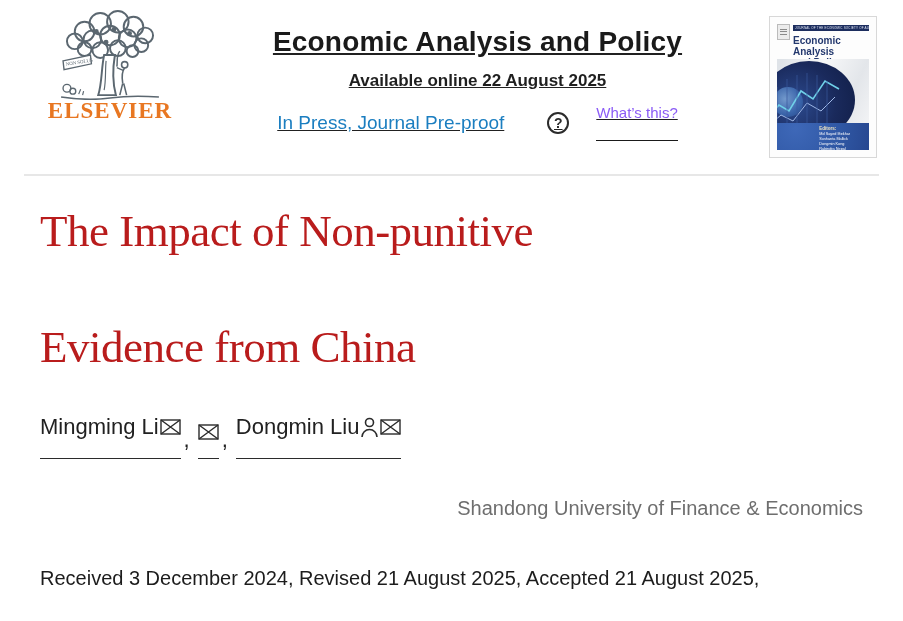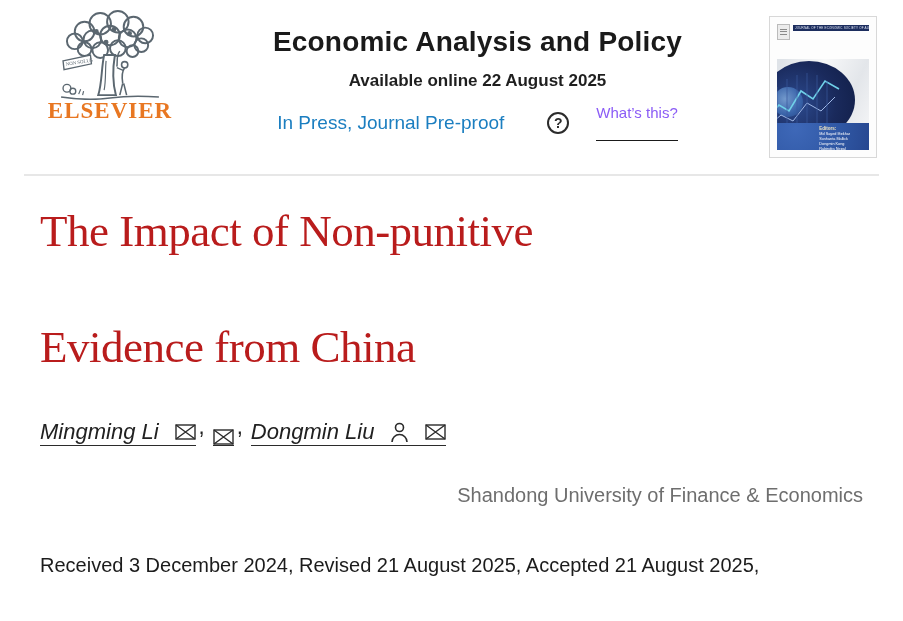--- a/index.html
+++ b/index.html
@@ -6,21 +6,21 @@
   html,body { width:903px; height:621px; overflow:hidden; background:#ffffff;
     font-family:"Liberation Sans", sans-serif; color:#212121; }
 
   
   .header { display:flex; align-items:flex-start; padding:10px 26px 0 34px; }
   .logo-block { width:152px; flex:none; text-align:center; }
   .logo-block svg { display:block; margin:0 auto; }
   .elsevier-word { font-family:"Liberation Serif", serif; font-weight:bold;
     font-size:23px; letter-spacing:1px; color:#e87722; margin-top:-2px; }
 
-  .header-center { flex:1; text-align:center; padding-top:16px; }
+  .header-center { flex:1; text-align:center; padding-top:16px;text-decoration:underline; }
   .journal-title { font-size:28px; font-weight:bold; color:#1a1a1a; letter-spacing:.2px; }
   .avail-online { font-size:17px; font-weight:bold; color:#1f1f1f; margin-top:13px; }
   .press-row { margin-top:13px; display:flex; justify-content:center; align-items:center; gap:27px; }
   .in-press { font-size:19px; color:#1b7ec0; text-decoration:none; cursor:pointer; }
   .help-circle { width:22px; height:22px; border:2px solid #2b2b2b; border-radius:50%;
     display:inline-flex; align-items:center; justify-content:center;
     font-size:14px; font-weight:bold; color:#2b2b2b; margin-left:16px; cursor:pointer; }
   .whats-this { font-size:15px; color:#8b5cf6; text-decoration:none; cursor:pointer;
     border-bottom:1.5px solid #1a1a1a; padding-bottom:19px; }
 
@@ -50,23 +50,23 @@
   .cover-editors .ed-name { font-size:3.8px; color:#ffffff; line-height:1.35; white-space:nowrap; }
 
   
   .divider { height:2px; background:#e7e7e7; margin:16px 24px 0 24px; border:none; }
 
   
   .main { padding:0 40px; }
   .article-title { font-family:"Liberation Serif", serif; font-weight:normal;
     font-size:45px; line-height:1.29; color:#b91c1c; margin-top:26px; letter-spacing:-.5px; }
   .authors { margin-top:38px; font-size:22px; display:flex; align-items:flex-end; flex-wrap:wrap; }
-  .author-link { display:inline-flex; align-items:center; gap:16px;
-    border-bottom:1.5px solid #2b2b2b; padding-bottom:0; cursor:pointer;
-    color:#212121; text-decoration:none;font-style:italic; }
+  .author-link { display:inline-flex; align-items:center; gap:1px;
+    border-bottom:1.5px solid #2b2b2b; padding-bottom:18px; cursor:pointer;
+    color:#212121; text-decoration:none; }
   .author-sep { padding:0 8px 6px 3px; color:#212121; }
   .author-icon { display:inline-flex; align-items:center; }
   .affiliation { margin-top:38px; margin-left:75px; font-size:20px; color:#6e6e6e;text-align:right; }
   .dates { margin-top:40px; font-size:20px; color:#1c1c1c; line-height:1.8; }
 </style>
 </head>
 <body>
 
 <div class="header">
 
@@ -121,20 +121,24 @@
     <div class="press-row">
       <a class="in-press">In Press, Journal Pre-proof</a>
       <span class="help-circle">?</span>
       <a class="whats-this">What’s this?</a>
     </div>
   </div>
 
   <div class="cover">
     <div class="cover-logo-box"></div>
     <div class="cover-banner">JOURNAL OF THE ECONOMIC SOCIETY OF AUSTRALIA (QUEENSLAND) INC</div>
+    <div class="cover-title">
+      <div>Economic Analysis</div>
+      <div>and Policy</div>
+    </div>
     <div class="cover-graphic">
       <div class="cover-orb">
         <div class="globe"></div>
         <svg width="92" height="78" viewBox="0 0 92 78" fill="none">
           <path d="M4,58 L16,44 L26,50 L38,30 L50,38 L62,20 L76,28" stroke="#6fd0e8" stroke-width="1.6"></path>
           <path d="M4,66 L18,54 L30,60 L44,42 L58,50 L72,36" stroke="#9fb8e6" stroke-width="1"></path>
           <g stroke="#3b5a9e" stroke-width="1" opacity=".7">
             <path d="M14,26 v46 M24,18 v56 M34,14 v62 M44,12 v64 M54,14 v60 M64,20 v52"></path>
           </g>
         </svg>

